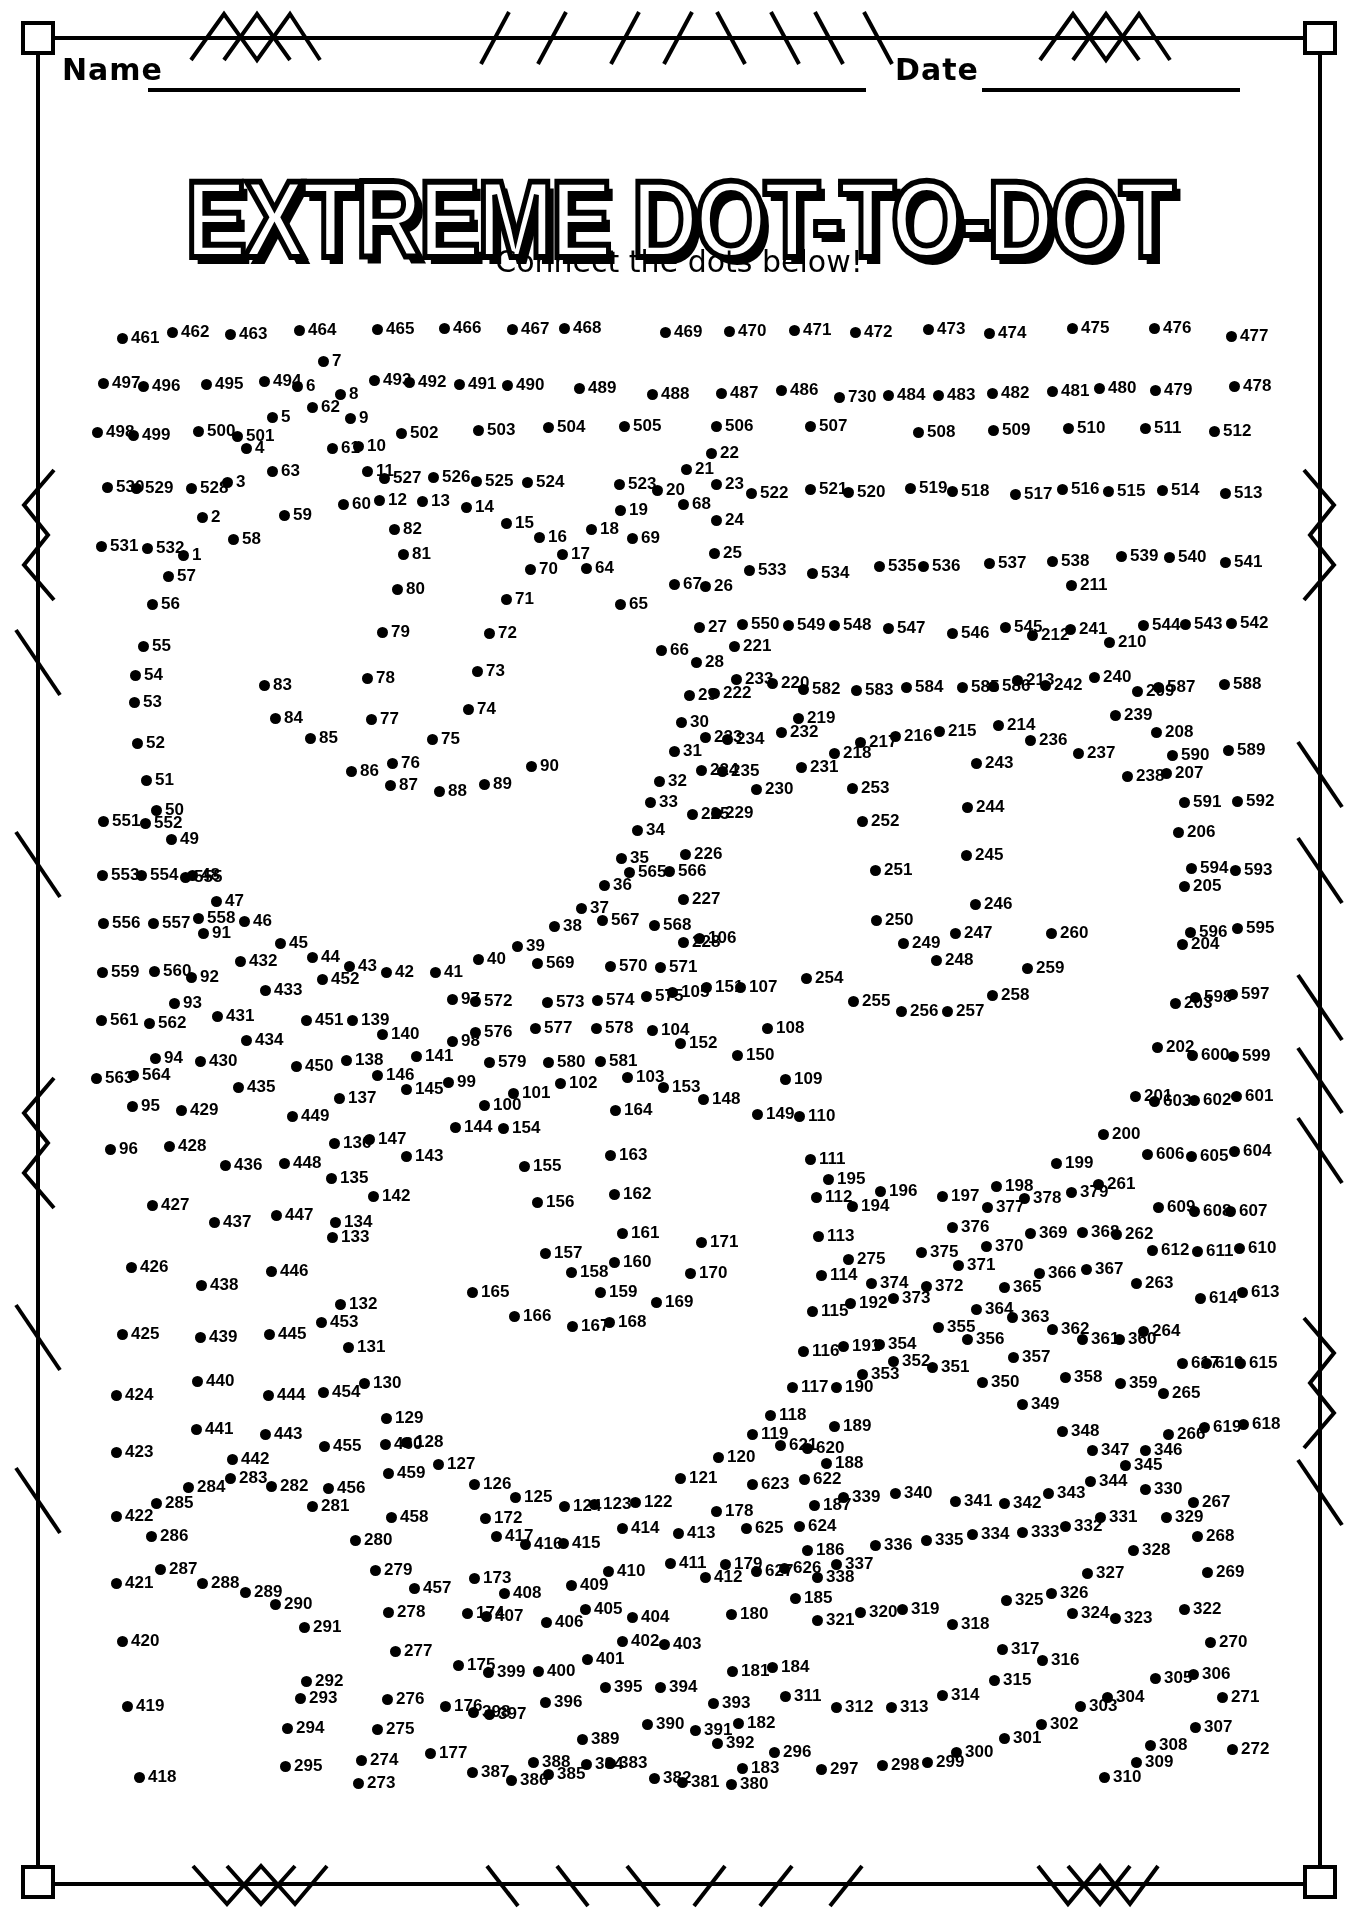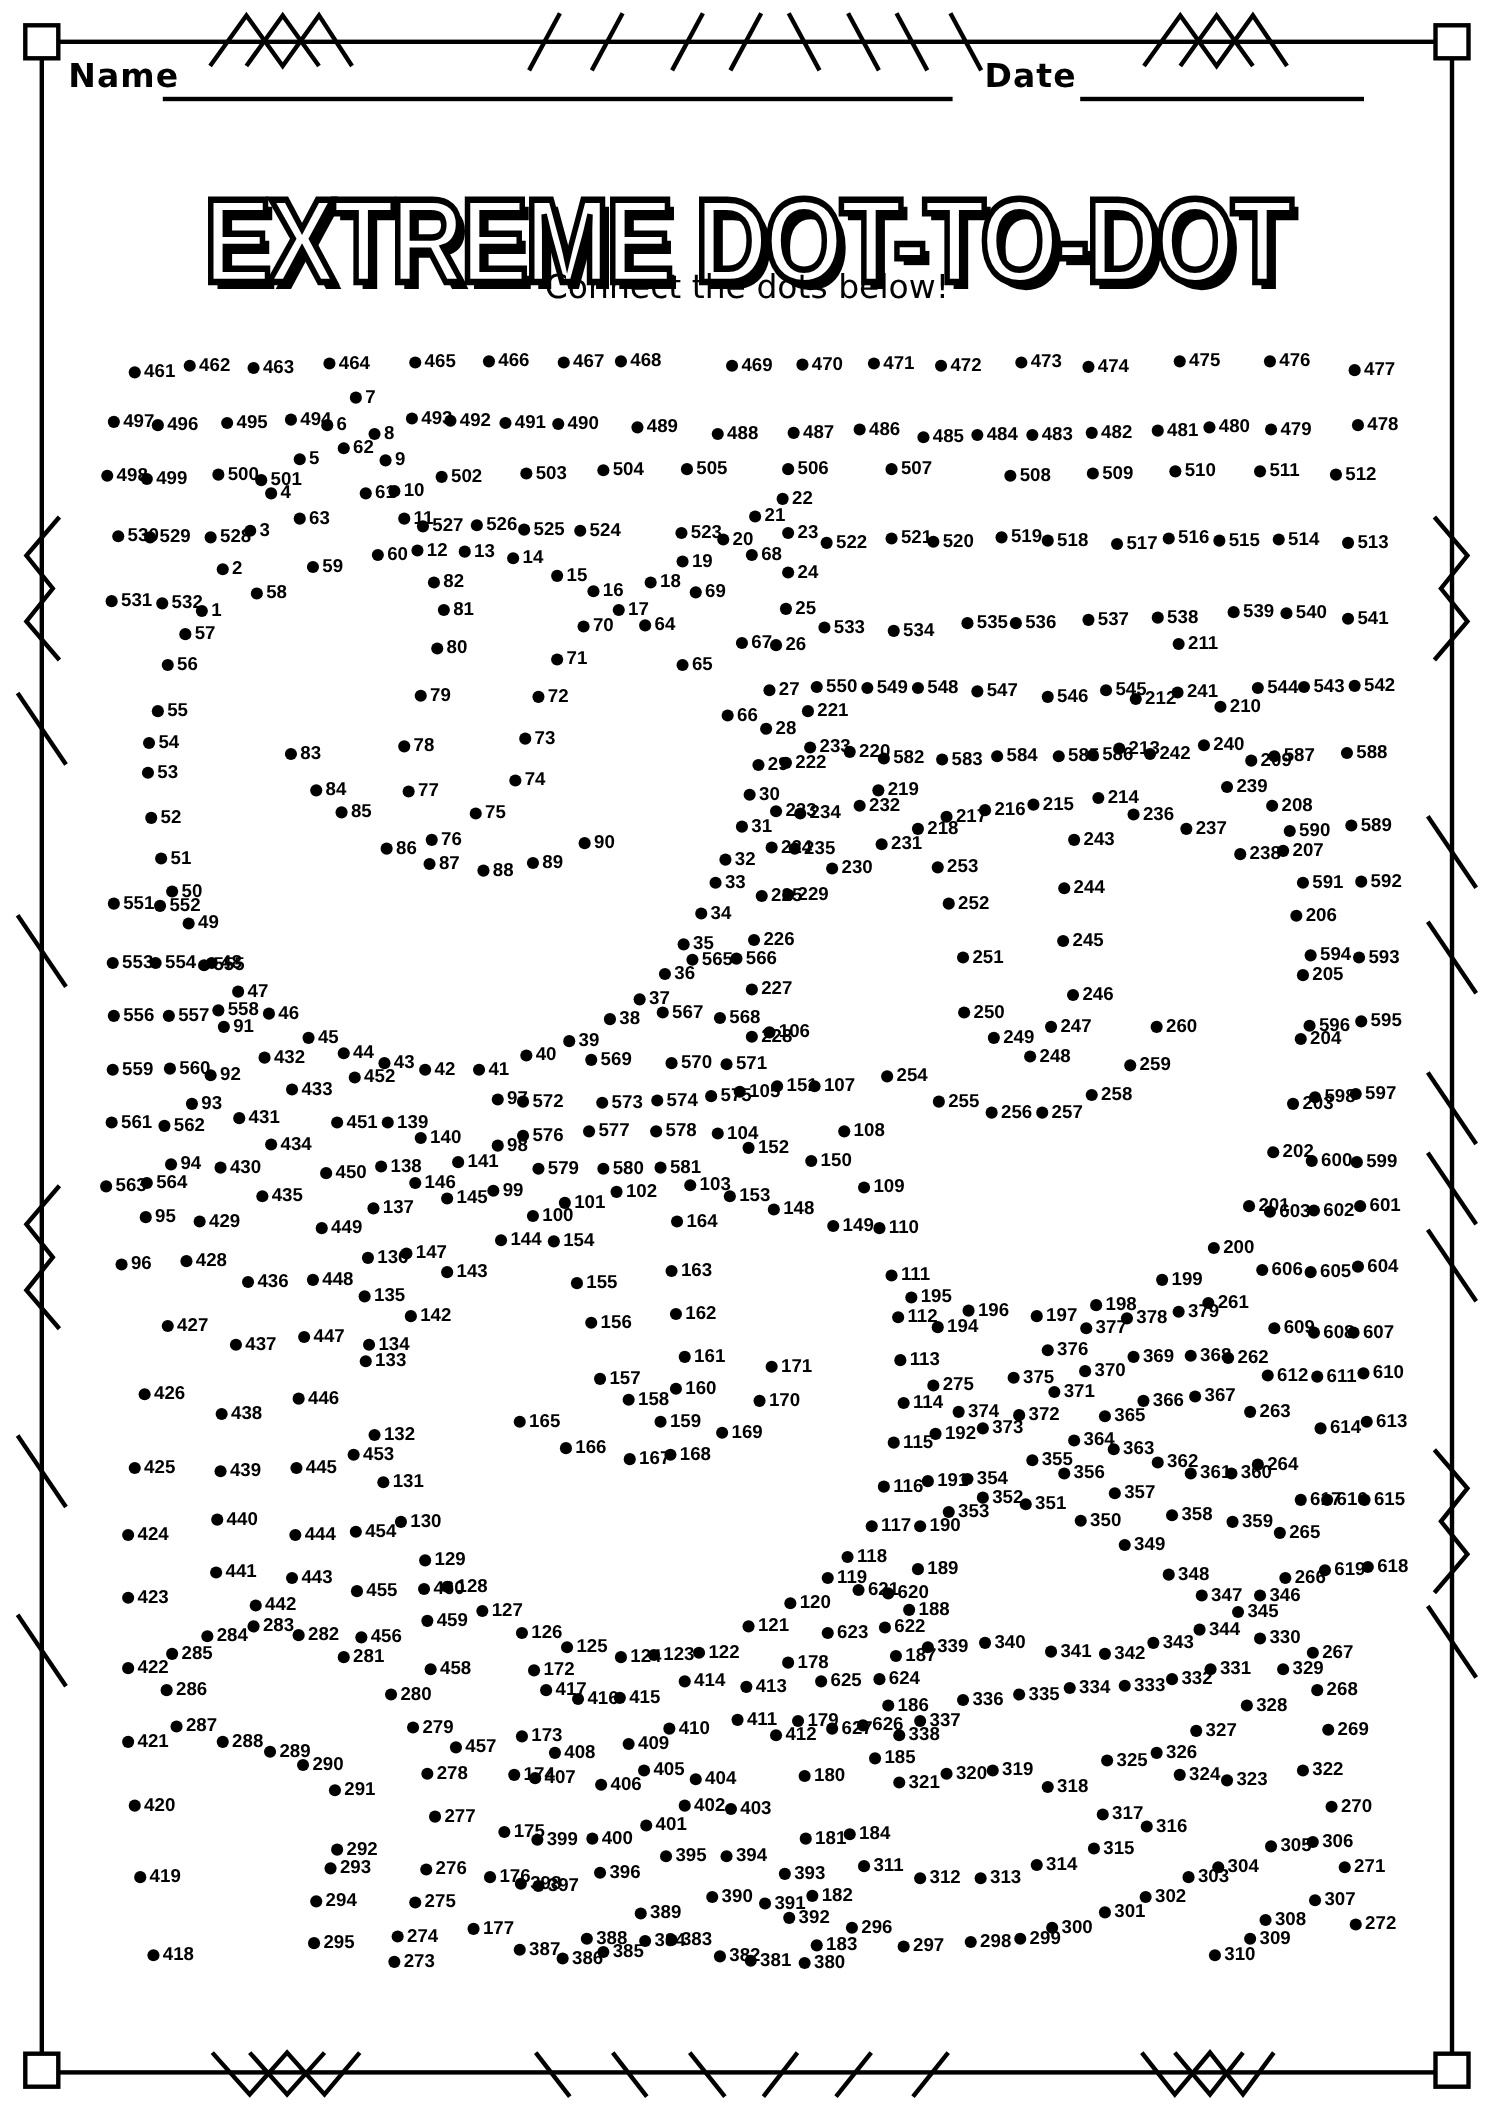--- a/index.html
+++ b/index.html
@@ -431,21 +431,21 @@
       <span class="n">81</span>
     </div>
     <div class="dot" style="left: 389px; top: 520px;">
       <span class="b"></span>
       <span class="n">82</span>
     </div>
     <div class="dot" style="left: 259px; top: 676px;">
       <span class="b"></span>
       <span class="n">83</span>
     </div>
-    <div class="dot" style="left: 282px; top: 709px;">
+    <div class="dot" style="left: 270px; top: 709px;">
       <span class="b"></span>
       <span class="n">84</span>
     </div>
     <div class="dot" style="left: 305px; top: 729px;">
       <span class="b"></span>
       <span class="n">85</span>
     </div>
     <div class="dot" style="left: 346px; top: 762px;">
       <span class="b"></span>
       <span class="n">86</span>
@@ -2037,21 +2037,21 @@
     <div class="dot" style="left: 933px; top: 386px;">
       <span class="b"></span>
       <span class="n">483</span>
     </div>
     <div class="dot" style="left: 883px; top: 386px;">
       <span class="b"></span>
       <span class="n">484</span>
     </div>
     <div class="dot" style="left: 834px; top: 388px;">
       <span class="b"></span>
-      <span class="n">485</span>
+      <span class="n">730</span>
     </div>
     <div class="dot" style="left: 776px; top: 381px;">
       <span class="b"></span>
       <span class="n">486</span>
     </div>
     <div class="dot" style="left: 716px; top: 384px;">
       <span class="b"></span>
       <span class="n">487</span>
     </div>
     <div class="dot" style="left: 647px; top: 385px;">

